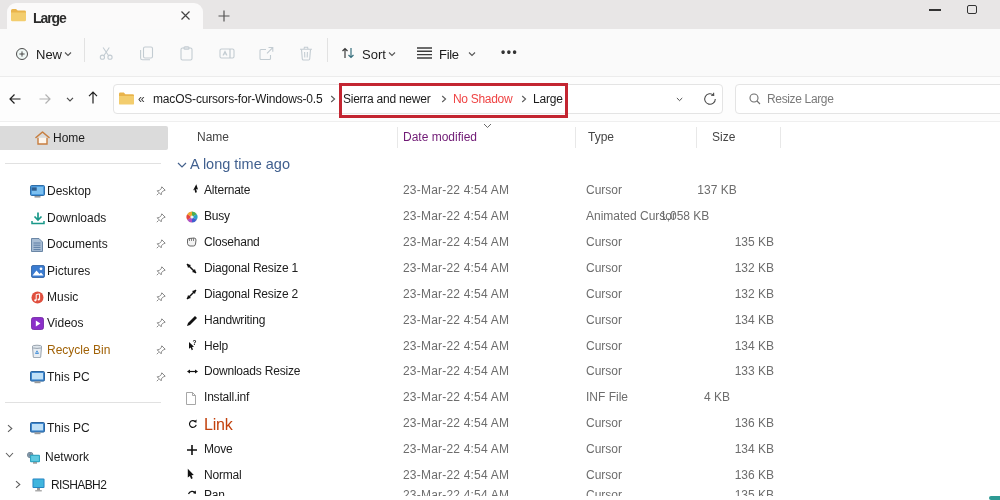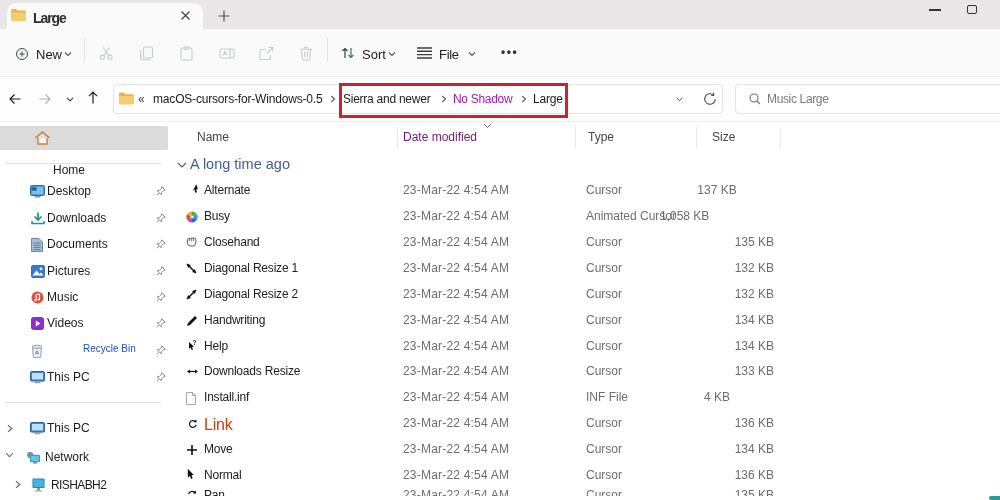--- a/index.html
+++ b/index.html
@@ -121,49 +121,49 @@
 </svg>
 <div class="abs" style="left:138px;top:92px;font-size:12px;color:#3a3a3a;">«</div>
 <div class="abs" style="left:153px;top:92px;font-size:12px;letter-spacing:-0.18px;color:#1b1b1b;">macOS-cursors-for-Windows-0.5</div>
 <svg class="abs" style="left:330px;top:95px;" width="6" height="8" viewBox="0 0 6 8">
   <path d="M1.2 1 L4.6 4 L1.2 7" stroke="#5a5a5a" stroke-width="1.1" fill="none"></path>
 </svg>
 <div class="abs" style="left:343px;top:92px;font-size:12px;letter-spacing:-0.25px;color:#1b1b1b;">Sierra and newer</div>
 <svg class="abs" style="left:441px;top:95px;" width="6" height="8" viewBox="0 0 6 8">
   <path d="M1.2 1 L4.6 4 L1.2 7" stroke="#5a5a5a" stroke-width="1.1" fill="none"></path>
 </svg>
-<div class="abs" style="left:453px;top:92px;font-size:12px;letter-spacing:-0.3px;color:#a21caf;">No Shadow</div>
+<div class="abs" style="left:453px;top:92px;font-size:12px;letter-spacing:-0.3px;color:#ef4444;">No Shadow</div>
 <svg class="abs" style="left:521px;top:95px;" width="6" height="8" viewBox="0 0 6 8">
   <path d="M1.2 1 L4.6 4 L1.2 7" stroke="#5a5a5a" stroke-width="1.1" fill="none"></path>
 </svg>
 <div class="abs" style="left:533px;top:92px;font-size:12px;letter-spacing:-0.2px;color:#1b1b1b;">Large</div>
 
 <div class="abs" style="left:339px;top:83px;width:229px;height:35px;border:3.5px solid #c32531;"></div>
 
 <svg class="abs" style="left:676px;top:96px;" width="8" height="7" viewBox="0 0 9 7">
   <path d="M1 1.8 L4 4.8 L7 1.8" stroke="#4a4a4a" stroke-width="1.1" fill="none"></path>
 </svg>
 <svg class="abs" style="left:703px;top:92px;" width="14" height="14" viewBox="0 0 14 14">
   <path d="M12.3 7 A5.3 5.3 0 1 1 10.6 3.1" stroke="#4a4a4a" stroke-width="1.1" fill="none"></path>
   <path d="M10.6 0.8 L10.7 3.4 L8.1 3.3" stroke="#4a4a4a" stroke-width="1.1" fill="none"></path>
 </svg>
 
 <div class="abs" style="left:735px;top:84px;width:270px;height:30px;background:#fff;border:1px solid #e4e4e4;border-radius:4px;"></div>
 <svg class="abs" style="left:749px;top:93px;" width="12" height="12" viewBox="0 0 12 12">
   <circle cx="5" cy="5" r="4" stroke="#6e6e6e" stroke-width="1.1" fill="none"></circle>
   <path d="M8 8 L11 11" stroke="#6e6e6e" stroke-width="1.1"></path>
 </svg>
-<div class="abs" style="left:767px;top:92px;font-size:12px;letter-spacing:-0.35px;color:#7a7a7a;">Music Large</div>
+<div class="abs" style="left:767px;top:92px;font-size:12px;letter-spacing:-0.35px;color:#7a7a7a;">Resize Large</div>
 
 <div class="abs" style="left:0;top:126px;width:168px;height:24px;background:#dbdbdb;border-radius:0 2px 2px 0;"></div>
 <svg class="abs" style="left:35px;top:131px;" width="15" height="14" viewBox="0 0 15 14">
   <path d="M1 6.5 L7.5 1 L14 6.5" stroke="#c77e3f" stroke-width="1.6" fill="none" stroke-linecap="round" stroke-linejoin="round"></path>
   <path d="M3 6.8 L3 13 L12 13 L12 6.8" stroke="#c77e3f" stroke-width="1.4" fill="#fdf6ee"></path>
 </svg>
-<div class="abs" style="left:53px;top:131px;font-size:12px;color:#1b1b1b;margin-top:32px;">Home</div>
+<div class="abs" style="left:53px;top:131px;font-size:12px;color:#1b1b1b;">Home</div>
 <div class="abs" style="left:5px;top:163px;width:156px;height:1px;background:#e1e1e1;"></div>
 
 <svg class="abs" style="left:30px;top:185px;" width="15" height="13" viewBox="0 0 15 13">
     <rect x="0.5" y="0.5" width="14" height="10" rx="1.2" fill="#4a9be0" stroke="#2f6ea8" stroke-width="1"></rect>
     <rect x="2" y="2" width="11" height="7" fill="#7cc0f0"></rect>
     <rect x="1.7" y="2.3" width="5" height="3.4" fill="#2e5f91"></rect>
     <rect x="4.5" y="11" width="6" height="1.6" fill="#9a9a9a"></rect>
   </svg>
 <div class="abs" style="left:47px;top:184px;font-size:12px;color:#1b1b1b;">Desktop</div>
 <svg class="abs" style="left:156px;top:186px;" width="10" height="10" viewBox="0 0 10 10">
@@ -216,21 +216,21 @@
 <div class="abs" style="left:47px;top:316px;font-size:12px;color:#1b1b1b;">Videos</div>
 <svg class="abs" style="left:156px;top:318px;" width="10" height="10" viewBox="0 0 10 10">
     <path d="M5.8 0.8 L9.2 4.2 L7.4 4.8 L5.4 6.8 L5.2 8.8 L1.2 4.8 L3.2 4.6 L5.2 2.6 Z" fill="none" stroke="#7d7d7d" stroke-width="0.9"></path>
     <path d="M2.6 7.4 L0.8 9.2" stroke="#7d7d7d" stroke-width="0.9"></path>
   </svg>
 <svg class="abs" style="left:31px;top:344px;" width="12" height="14" viewBox="0 0 12 14">
     <path d="M1.5 3 L2.3 13 Q2.4 13.6 3 13.6 L9 13.6 Q9.6 13.6 9.7 13 L10.5 3" fill="#e8edf2" stroke="#8e9aa6" stroke-width="0.9"></path>
     <ellipse cx="6" cy="2.8" rx="5" ry="1.6" fill="#dfe6ec" stroke="#8e9aa6" stroke-width="0.9"></ellipse>
     <path d="M4.5 9.5 L6 6.8 L7.5 9.5 Z" fill="none" stroke="#3f8cd6" stroke-width="0.9"></path>
   </svg>
-<div class="abs" style="left:47px;top:343px;font-size:10px;color:#1d4ed8;margin-left:36px;">Recycle Bin</div>
+<div class="abs" style="left:47px;top:343px;font-size:12px;color:#a16207;">Recycle Bin</div>
 <svg class="abs" style="left:156px;top:345px;" width="10" height="10" viewBox="0 0 10 10">
     <path d="M5.8 0.8 L9.2 4.2 L7.4 4.8 L5.4 6.8 L5.2 8.8 L1.2 4.8 L3.2 4.6 L5.2 2.6 Z" fill="none" stroke="#7d7d7d" stroke-width="0.9"></path>
     <path d="M2.6 7.4 L0.8 9.2" stroke="#7d7d7d" stroke-width="0.9"></path>
   </svg>
 <svg class="abs" style="left:30px;top:371px;" width="15" height="13" viewBox="0 0 15 13">
     <rect x="0.5" y="0.5" width="14" height="9.6" rx="1.2" fill="#3e87cf" stroke="#2b659e" stroke-width="1"></rect>
     <rect x="2" y="2" width="11" height="6.4" fill="#bfe0f7"></rect>
     <rect x="4.5" y="10.4" width="6" height="1.8" fill="#9a9a9a"></rect>
   </svg>
 <div class="abs" style="left:47px;top:370px;font-size:12px;color:#1b1b1b;">This PC</div>

